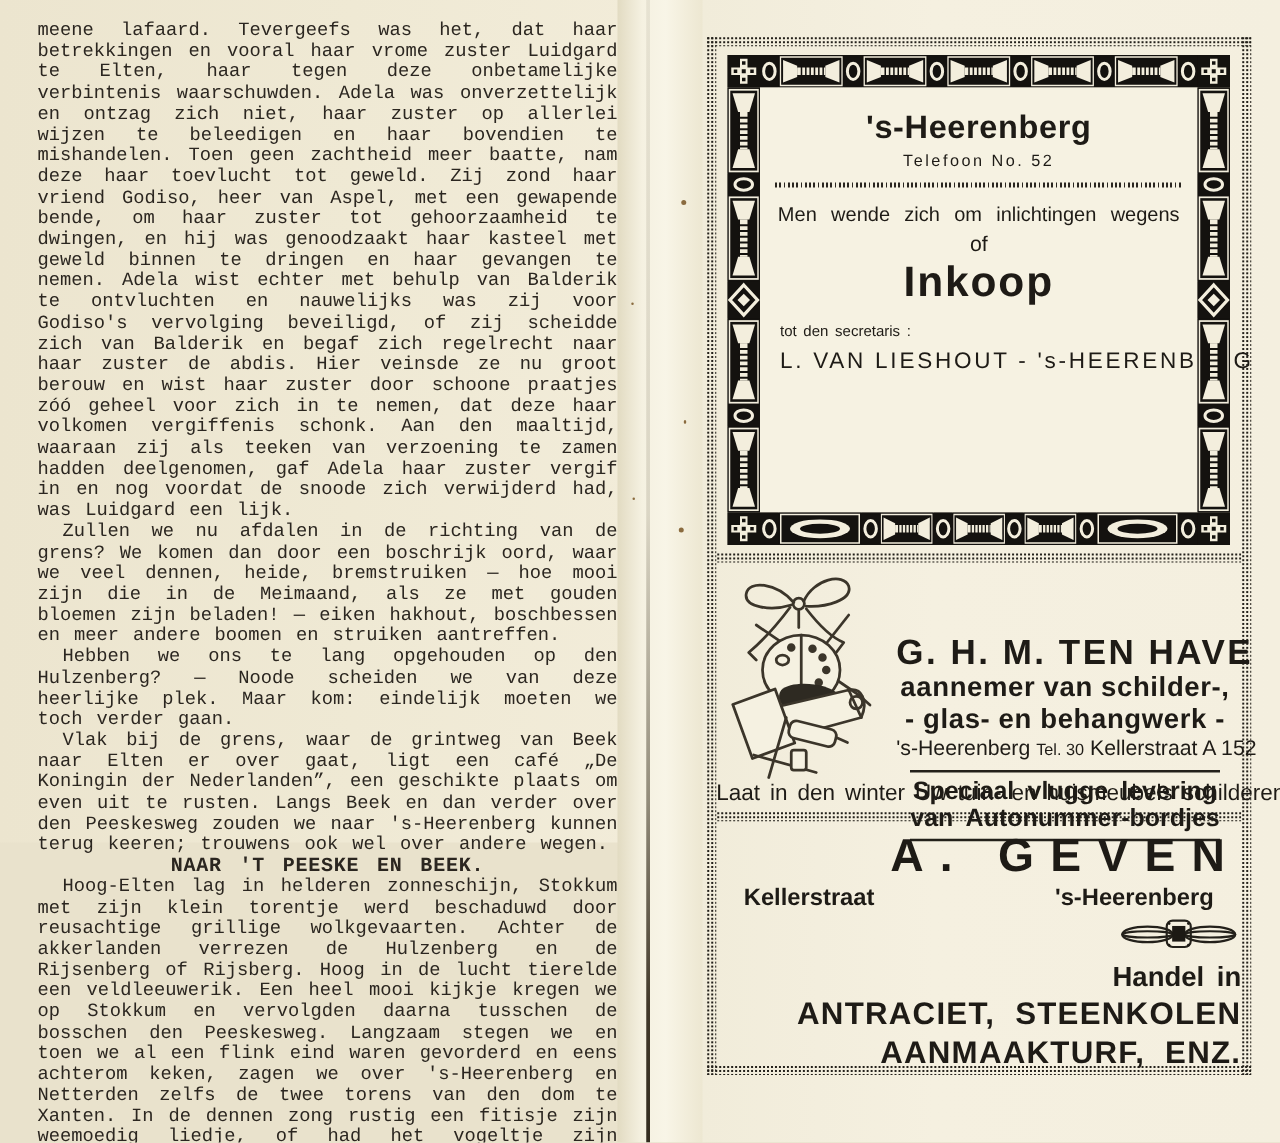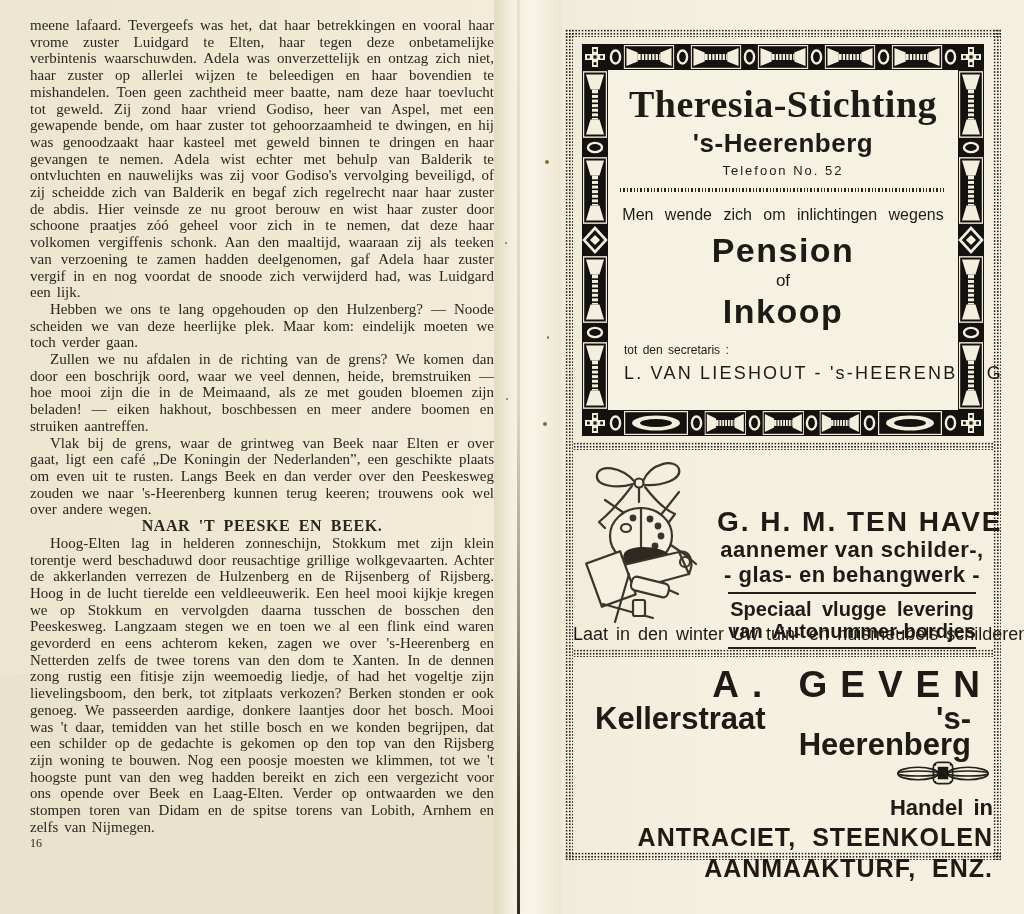--- a/index.html
+++ b/index.html
@@ -5,20 +5,21 @@
   html,body{margin:0;padding:0;}
   body{
     width:1024px;height:914px;position:relative;overflow:hidden;
     background:#e9e2cc;
     font-family:"Liberation Serif",serif;
   }
   
   .left-page{
     position:absolute;left:0;top:0;width:512px;height:674px;
     background:linear-gradient(90deg,#ece5cf 0%,#efe9d4 55%,#f2ecd9 100%);
+    font-family:Liberation Mono, monospace;
   }
   .text-col{
     position:absolute;left:30px;top:17px;width:464px;
     color:#2b2620;font-size:15px;line-height:16.7px;
     text-align:justify;word-spacing:2.2px;
   }
   .text-col p{margin:0;}
   .text-col p.indent{text-indent:20px;}
   .section-heading{
     text-align:center;font-weight:bold;font-size:16px;
@@ -97,33 +98,33 @@
   .ad2-text{flex:1;text-align:center;padding-top:2px;min-width:0;margin-top:48px;}
   .ad2-name{font-weight:bold;font-size:28px;line-height:31px;letter-spacing:2px;white-space:nowrap;}
   .ad2-line{font-weight:bold;font-size:22px;line-height:25px;letter-spacing:.5px;}
   .ad2-addr{font-size:17px;line-height:22px;margin-top:1px;white-space:nowrap;}
   .ad2-addr .small{font-size:13px;}
   .rule{height:2px;background:#23201a;width:92%;margin:5px auto 4px;}
   .ad2-special{font-weight:bold;font-size:20px;line-height:22px;word-spacing:5px;}
   .ad2-footer{font-size:18px;line-height:22px;text-align:center;word-spacing:3px;padding-bottom:4px;white-space:nowrap;}
   
   .ad3-name{font-weight:bold;font-size:37px;line-height:40px;letter-spacing:13px;padding-top:8px;white-space:nowrap;}
-  .ad3-row{display:flex;justify-content:space-between;padding:0 22px;font-weight:bold;font-size:31px;line-height:26px;margin-top:1px;}
+  .ad3-row{display:flex;justify-content:space-between;padding:0 22px;font-weight:bold;font-size:19px;line-height:26px;margin-top:1px;}
   .ad3-brooch{margin-top:2px;line-height:0;}
   .ad3-handel{font-weight:bold;font-size:22px;line-height:26px;margin-top:8px;word-spacing:4px;}
   .ad3-line{font-weight:bold;font-size:25px;line-height:29px;letter-spacing:1px;word-spacing:8px;margin-top:2px;white-space:nowrap;}
 </style>
 </head>
 <body>
 
 <div class="left-page">
   <div class="text-col">
     <p>meene lafaard.  Tevergeefs was het, dat haar betrekkingen en vooral haar vrome zuster Luidgard te Elten, haar tegen deze onbetamelijke verbintenis waarschuwden.  Adela was onverzettelijk en ontzag zich niet, haar zuster op allerlei wijzen te beleedigen en haar bovendien te mishandelen. Toen geen zachtheid meer baatte, nam deze haar toevlucht tot geweld.  Zij zond haar vriend Godiso, heer van Aspel, met een gewapende bende, om haar zuster tot gehoorzaamheid te dwingen, en hij was genoodzaakt haar kasteel met geweld binnen te dringen en haar gevangen te nemen.  Adela wist echter met behulp van Balderik te ontvluchten en nauwelijks was zij voor Godiso's vervolging beveiligd, of zij scheidde zich van Balderik en begaf zich regelrecht naar haar zuster de abdis.  Hier veinsde ze nu groot berouw en wist haar zuster door schoone praatjes zóó geheel voor zich in te nemen, dat deze haar volkomen vergiffenis schonk.  Aan den maaltijd, waaraan zij als teeken van verzoening te zamen hadden deelgenomen, gaf Adela haar zuster vergif in en nog voordat de snoode zich verwijderd had, was Luidgard een lijk.</p>
+    <p class="indent">Zullen we nu afdalen in de richting van de grens?  We komen dan door een boschrijk oord, waar we veel dennen, heide, bremstruiken — hoe mooi zijn die in de Meimaand, als ze met gouden bloemen zijn beladen! — eiken hakhout, boschbessen en meer andere boomen en struiken aantreffen.</p>
     <p class="indent">Hebben we ons te lang opgehouden op den Hulzenberg? — Noode scheiden we van deze heerlijke plek.  Maar kom: eindelijk moeten we toch verder gaan.</p>
-    <p class="indent">Zullen we nu afdalen in de richting van de grens?  We komen dan door een boschrijk oord, waar we veel dennen, heide, bremstruiken — hoe mooi zijn die in de Meimaand, als ze met gouden bloemen zijn beladen! — eiken hakhout, boschbessen en meer andere boomen en struiken aantreffen.</p>
     <p class="indent">Vlak bij de grens, waar de grintweg van Beek naar Elten er over gaat, ligt een café „De Koningin der Nederlanden”, een geschikte plaats om even uit te rusten.  Langs Beek en dan verder over den Peeskesweg zouden we naar 's-Heerenberg kunnen terug keeren; trouwens ook wel over andere wegen.</p>
     <p class="section-heading">NAAR 'T PEESKE EN BEEK.</p>
     <p class="indent">Hoog-Elten lag in helderen zonneschijn, Stokkum met zijn klein torentje werd beschaduwd door reusachtige grillige wolkgevaarten. Achter de akkerlanden verrezen de Hulzenberg en de Rijsenberg of Rijsberg.  Hoog in de lucht tierelde een veldleeuwerik.  Een heel mooi kijkje kregen we op Stokkum en vervolgden daarna tusschen de bosschen den Peeskesweg. Langzaam stegen we en toen we al een flink eind waren gevorderd en eens achterom keken, zagen we over 's-Heerenberg en Netterden zelfs de twee torens van den dom te Xanten.  In de dennen zong rustig een fitisje zijn weemoedig liedje, of had het vogeltje zijn lievelingsboom, den berk, tot zitplaats verkozen? Berken stonden er ook genoeg.  We passeerden aardige, donkere laantjes door het bosch.  Mooi was 't daar, temidden van het stille bosch en we konden begrijpen, dat een schilder op de gedachte is gekomen op den top van den Rijsberg zijn woning te bouwen.  Nog een poosje moesten we klimmen, tot we 't hoogste punt van den weg hadden bereikt en zich een vergezicht voor ons opende over Beek en Laag-Elten. Verder op ontwaarden we den stompen toren van Didam en de spitse torens van Lobith, Arnhem en zelfs van Nijmegen.</p>
     <p class="page-number">16</p>
   </div>
 </div>
 
 <div class="gutter"></div>
 <div class="crease"></div>
 <div class="speck" style="left:545px;top:160px;width:4px;height:4px;"></div>
@@ -374,26 +375,24 @@
                     <line x1="9" y1="25" x2="17" y2="25"></line>
                     <line x1="9" y1="29" x2="17" y2="29"></line>
                     <line x1="9" y1="33" x2="17" y2="33"></line>
                     <line x1="9" y1="37" x2="17" y2="37"></line>
                     <line x1="9" y1="41" x2="17" y2="41"></line>
                   </g>
                 </svg>
               </span>
             </div>
           <div class="ornate-content">
-            <div class="th-title">Theresia-Stichting</div>
             <div class="th-city">'s-Heerenberg</div>
             <div class="th-phone">Telefoon No. 52</div>
             <div class="hatch"></div>
             <div class="th-intro">Men wende zich om inlichtingen wegens</div>
-            <div class="th-big">Pension</div>
             <div class="th-of">of</div>
             <div class="th-big2">Inkoop</div>
             <div class="th-contact">
               <div class="th-contact-label">tot den secretaris :</div>
               <div class="th-contact-name">L. VAN LIESHOUT - 's-HEERENBERG</div>
             </div>
           </div>
           <div class="ob ob-right">
               <span class="orn-cell oc-spoolv">
                 <svg viewBox="0 0 26 60" preserveAspectRatio="none">
@@ -648,20 +647,25 @@
               <path d="M28,148 L78,162"></path>
               <path d="M54,118 L40,166"></path>
               <rect x="58" y="144" width="12" height="16" rx="2" fill="#f5f1e1"></rect>
             </g>
           </svg>
         </div>
         <div class="ad2-text">
           <div class="ad2-name">G. H. M. TEN HAVE</div>
           <div class="ad2-line">aannemer van schilder-,</div>
           <div class="ad2-line">- glas- en behangwerk -</div>
+          <div class="ad2-addr">
+            <span>'s-Heerenberg</span>
+            <span class="small">Tel. 30</span>
+            <span>Kellerstraat A 152</span>
+          </div>
           <div class="rule"></div>
           <div class="ad2-special">Speciaal vlugge levering</div>
           <div class="ad2-special">van Autonummer-bordjes</div>
           <div class="rule"></div>
         </div>
       </div>
       <div class="ad2-footer">Laat in den winter Uw tuin- en huismeubels schilderen</div>
     </div>
 
     <div class="sec3">

